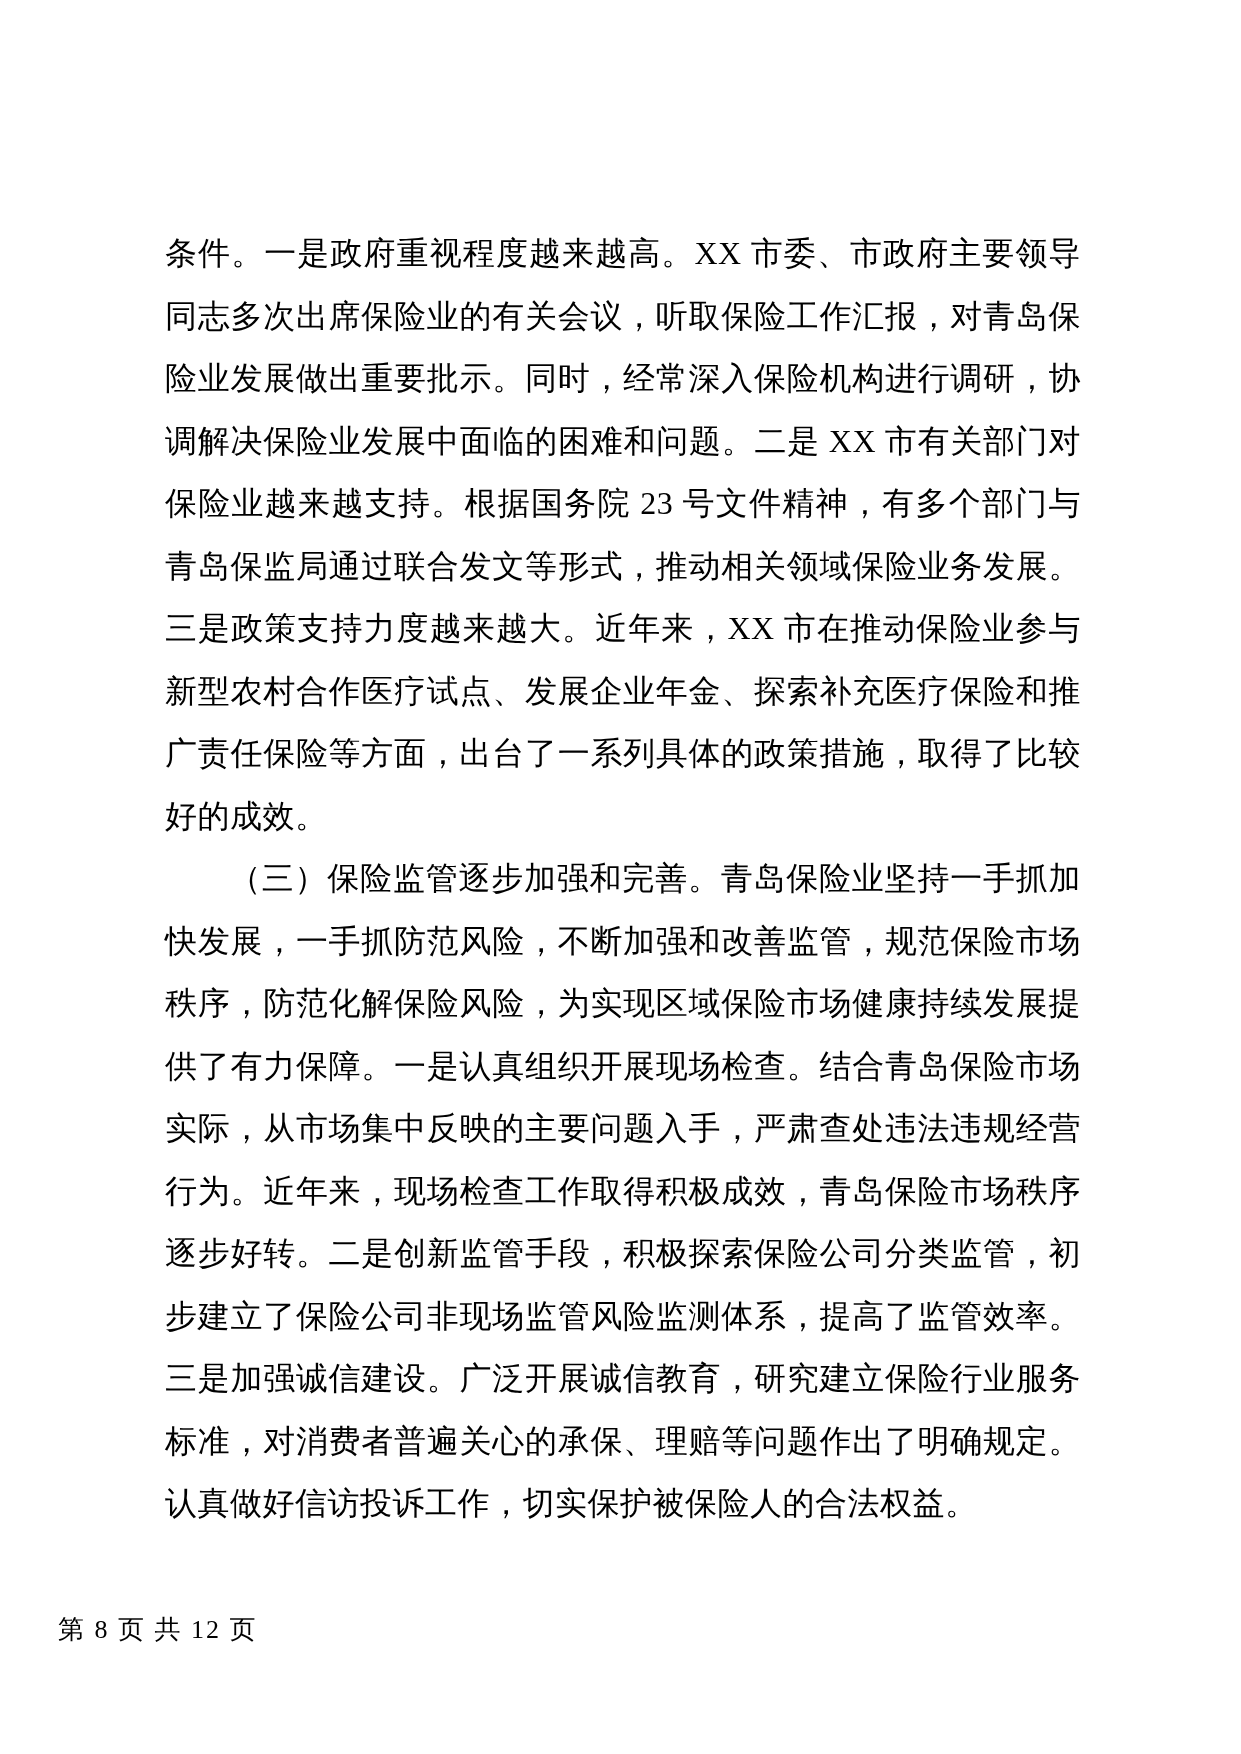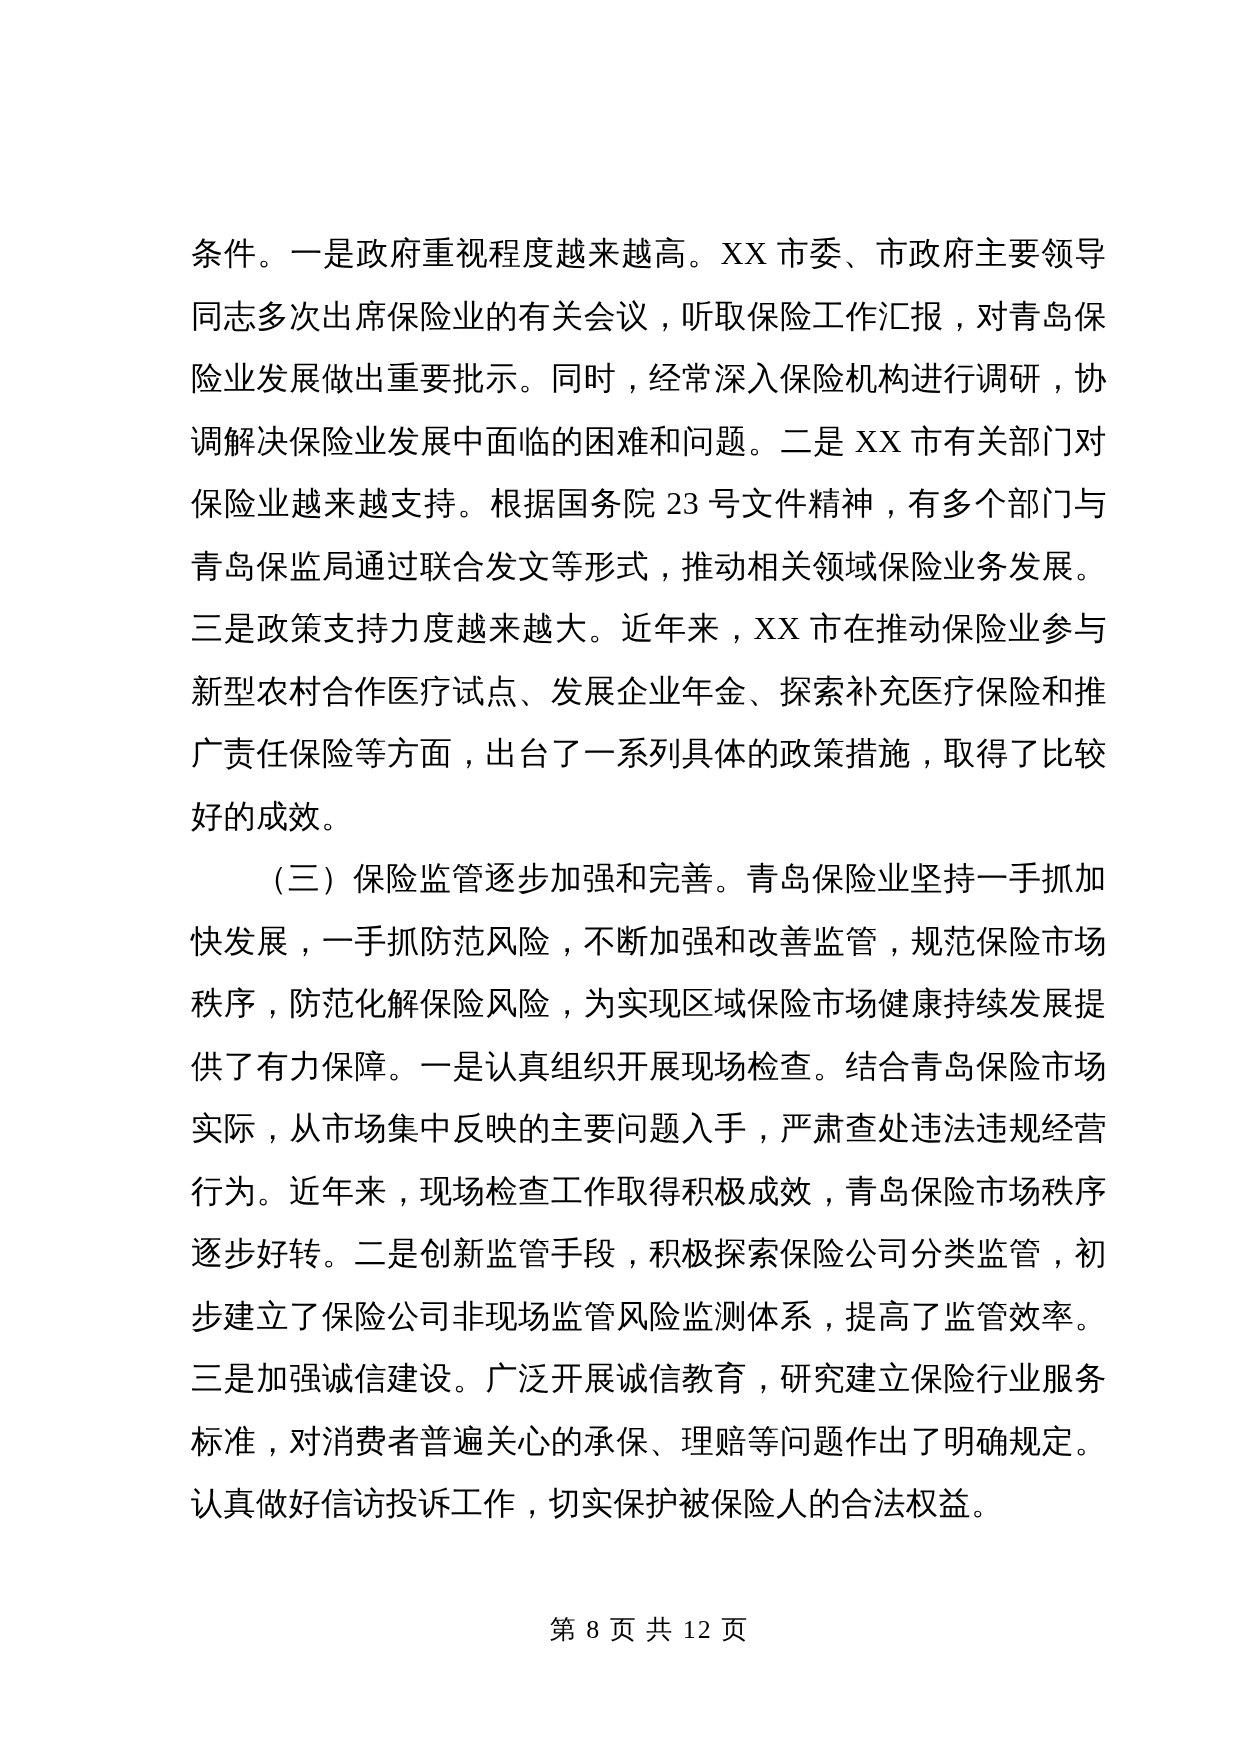--- a/index.html
+++ b/index.html
@@ -23,37 +23,35 @@
     position: absolute;
     left: 165px;
     top: 222px;
     width: 916px;
     color: #000000;
     font-size: 32px;
     line-height: 62.5px;
     text-align: justify;
     text-justify: inter-character;
     letter-spacing: 0.5px;
-    margin-left: 26px;
   }
   .para {
     margin: 0;
     padding: 0;
   }
   .para.indent {
     text-indent: 2em;
   }
   .page-footer {
     position: absolute;
     left: 0;
     top: 1612px;
     width: 100%;
     box-sizing: border-box;
     padding-left: 58px; 
-    text-align: center;
     color: #000000;
     font-size: 26px;
     letter-spacing: 2px;
   }
 </style>
 </head>
 <body>
 
 <div class="page">
 

